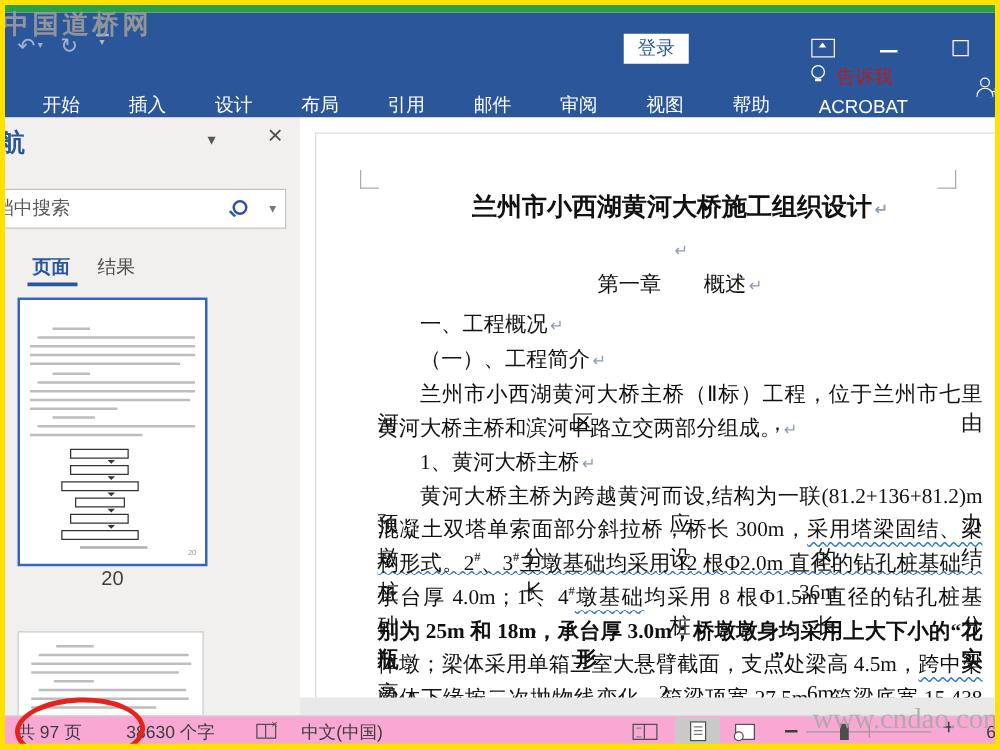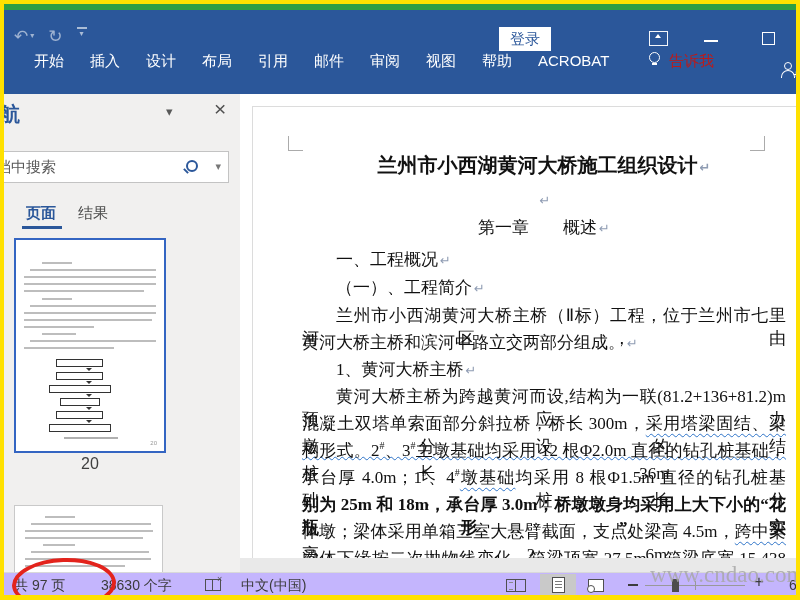--- a/index.html
+++ b/index.html
@@ -23,21 +23,21 @@
              color:rgba(255,255,255,.6);text-align:center;line-height:10px;margin-left:14px;vertical-align:6px;}
   .doc-title-text{position:absolute;left:140px;top:20px;width:400px;text-align:center;color:#fff;font-size:15px;}
   .signin{position:absolute;left:495px;top:17px;width:52px;height:24px;background:#fff;color:#2b579a;
           font-size:15px;text-align:center;line-height:24px;}
   .ropts{position:absolute;left:645px;top:21px;width:17px;height:13px;border:1.5px solid rgba(255,255,255,.95);}
   .ropts .tri{position:absolute;left:5px;top:2px;width:0;height:0;border-left:3px solid transparent;
           border-right:3px solid transparent;border-bottom:4px solid #fff;}
   .winmin{position:absolute;left:700px;top:30px;width:14px;height:2px;background:#fff;}
   .winmax{position:absolute;left:758px;top:22px;width:11px;height:11px;border:1.5px solid #fff;}
 
-  .tabs-row{position:absolute;left:34px;top:52px;height:42px;display:flex;align-items:flex-start;gap:26px;color:#fff;font-size:15px;white-space:nowrap;}
+  .tabs-row{position:absolute;left:34px;top:52px;height:42px;display:flex;align-items:flex-end;gap:39px;color:#fff;font-size:15px;white-space:nowrap;}
   .tellme{position:absolute;left:649px;top:52px;height:42px;display:flex;align-items:flex-start;color:#b91c1c;font-size:15px;}
   .bulb{width:9px;height:9px;border:1.5px solid #fff;border-radius:50%;position:relative;margin-right:9px;}
   .bulb:after{content:"";position:absolute;left:2px;top:10px;width:5px;height:2px;background:#fff;}
   .share-person{position:absolute;left:780px;top:62px;width:18px;height:18px;color:#fff;}
   .share-person .head{position:absolute;left:4px;top:0;width:6px;height:6px;border:1.5px solid #fff;border-radius:50%;}
   .share-person .body{position:absolute;left:1px;top:8px;width:12px;height:7px;border:1.5px solid #fff;border-bottom:none;border-radius:7px 7px 0 0;}
   .share-person .plus{position:absolute;left:13px;top:6px;font-size:11px;color:#fff;}
 
   
   .wm-tl{position:absolute;left:2px;top:5px;font-size:21px;font-weight:bold;letter-spacing:3px;color:#9c9c9c;
@@ -82,21 +82,21 @@
   .dl.b20{font-size:20px;font-weight:bold;}
   .dl.ind{text-indent:34px;}
   .dl.j{white-space:normal;text-align:justify;text-align-last:justify;}
   .w{text-decoration:underline;text-decoration-style:wavy;text-decoration-color:#2e74c8;
      text-decoration-thickness:1px;text-underline-offset:4px;}
   .sup{font-size:10px;vertical-align:7px;}
   .pil{color:#8f9cb3;font-size:13px;margin-left:2px;font-family:"DejaVu Sans",sans-serif;}
   .grayband{position:absolute;left:0px;top:464px;width:556px;height:14px;background:#e9e9e9;}
 
   
-  .statusbar{position:absolute;left:4px;top:572px;width:792px;height:23px;background:#c4b5fd;border-top:1px solid #d9d9d9;
+  .statusbar{position:absolute;left:4px;top:572px;width:792px;height:23px;background:#f9a8d4;border-top:1px solid #d9d9d9;
              font-size:14px;color:#3b3b3b;z-index:30;}
   .st{position:absolute;top:4px;white-space:nowrap;}
   .proofbook{position:absolute;left:201px;top:6px;width:14px;height:10px;border:1px solid #4f4f4f;}
   .proofbook:before{content:"";position:absolute;left:6px;top:0;width:1px;height:10px;background:#4f4f4f;}
   .proofbook .px{position:absolute;left:11px;top:-6px;font-size:9px;color:#4f4f4f;}
   .viewbox-active{position:absolute;left:536px;top:1px;width:36px;height:22px;background:#c9c9c9;}
   .ic-read{position:absolute;left:502px;top:6px;width:18px;height:11px;border:1px solid #4f4f4f;}
   .ic-read:before{content:"";position:absolute;left:8px;top:0;width:1px;height:11px;background:#4f4f4f;}
   .ic-read:after{content:"";position:absolute;left:2px;top:2px;width:4px;height:6px;border-top:1px solid #8a8a8a;border-bottom:1px solid #8a8a8a;}
   .ic-print{position:absolute;left:548px;top:4px;width:11px;height:14px;border:1px solid #4f4f4f;background:#fff;}
@@ -243,20 +243,21 @@
       </span>
     <span class="ic-web"></span>
     <span class="zminus"></span>
     <span class="ztrack"></span>
     <span class="ztick"></span>
     <span class="zhandle"></span>
     <span class="zplus">+</span>
     <span class="zval">6</span>
   </div>
 
+  <div class="wm-tl">中国道桥网</div>
   <div class="wm-br">www.cndao.com</div>
   <div class="red-ellipse"></div>
 
   <div class="green-strip"></div>
   <div class="b b-top"></div>
   <div class="b b-left"></div>
   <div class="b b-right"></div>
   <div class="b b-bottom"></div>
 </div>
 

